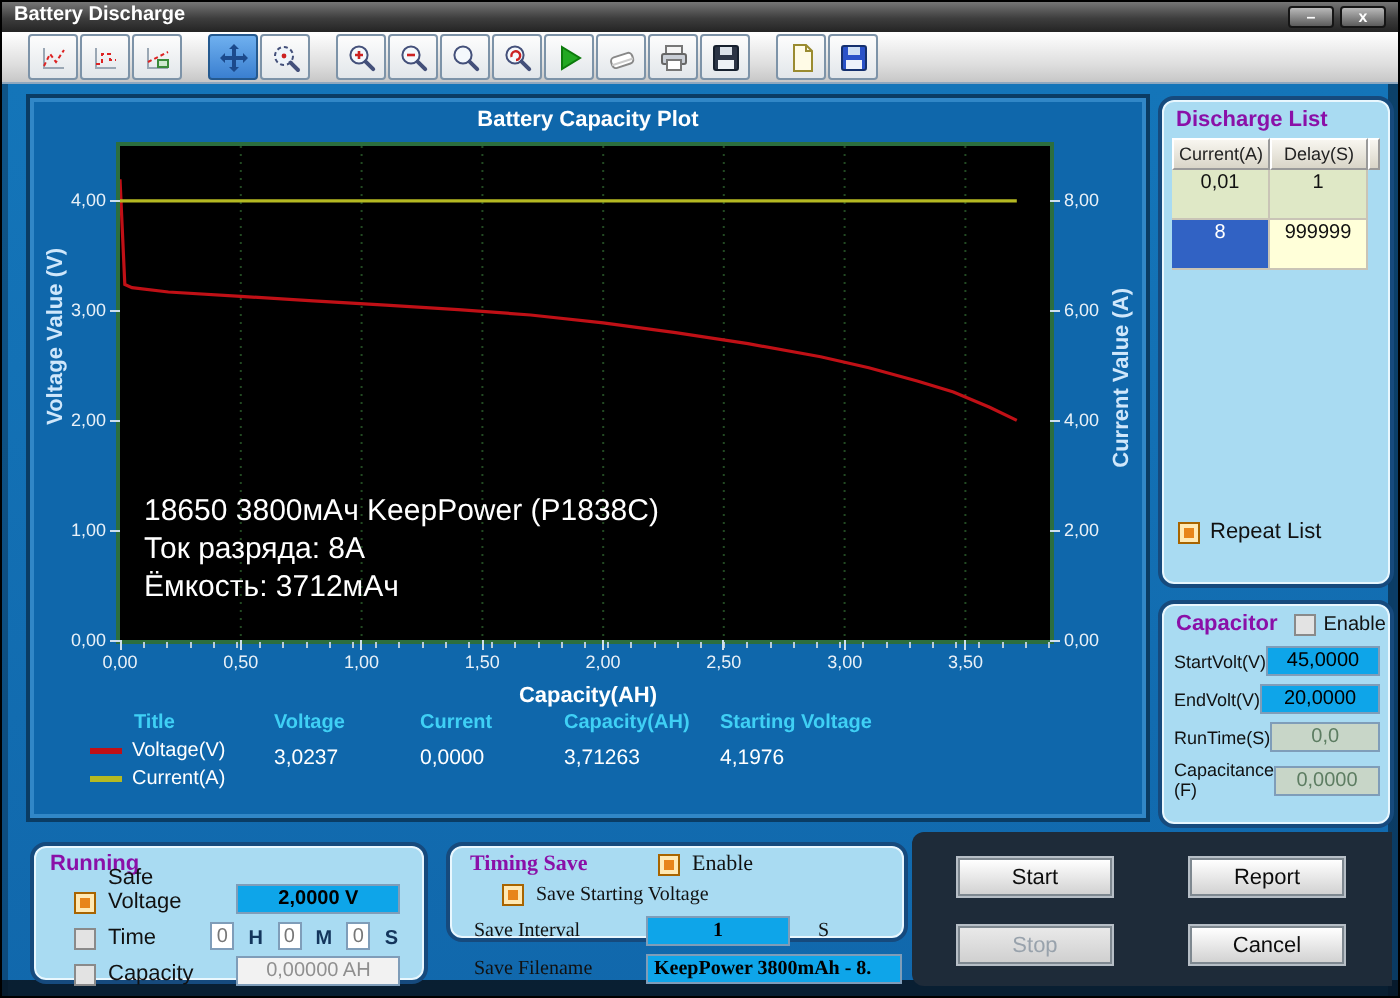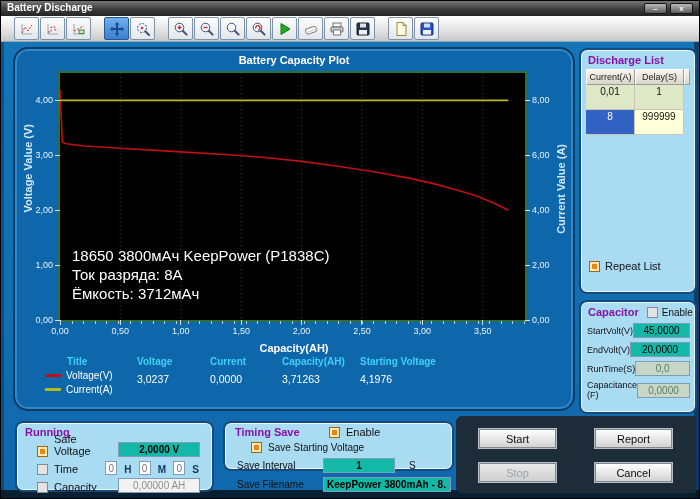--- a/index.html
+++ b/index.html
@@ -22,21 +22,21 @@
   .tbtn.active{background:linear-gradient(#6fb0ef,#3a7fd0);border-color:#24598f;}
   .tgap{width:11px;flex:0 0 auto;}
   
   .client{position:absolute;left:0;top:41px;right:0;bottom:0;
     background:linear-gradient(#1475b9,#1168ac);
     box-shadow:inset -5px 0 0 rgba(6,22,40,.55), inset 3px 0 0 rgba(6,22,40,.35), inset 0 -8px 0 rgba(8,12,20,.8);}
   .dark-region{position:absolute;left:455px;top:415px;width:240px;height:77px;
     background:#1e2b39;border-radius:6px 0 0 6px;}
   
   .chart-panel{position:absolute;left:12px;top:46px;width:562px;height:364px;
-    background:#0f67ab;border:2px solid #0a3c64;border-radius:15px;
+    background:#0f67ab;border:2px solid #0a3c64;border-radius:0;
     box-shadow:inset 0 0 0 2px #3187c7;box-sizing:border-box;}
   .chart-title{position:absolute;left:0;top:5px;width:100%;text-align:center;
     color:#fff;font-weight:bold;font-size:11px;}
   .plot-region{position:absolute;left:43px;top:22px;width:465px;height:247px;
     background:#000;border:2px solid #2c6e3e;box-sizing:content-box;}
   .plot-region svg{position:absolute;left:0;top:0;}
   .yl,.yr,.xt{position:absolute;color:#e9f1f8;font-size:9px;white-space:nowrap;}
   .yl{right:calc(100% + 7px);transform:translateY(-50%);}
   .yr{left:calc(100% + 7px);transform:translateY(-50%);}
   .xt{top:calc(100% + 6px);transform:translateX(-50%);}
@@ -81,36 +81,36 @@
     box-sizing:border-box;position:relative;flex:0 0 auto;}
   .cb.checked{border-color:#a86400;background:#ffe9b4;}
   .cb.checked::after{content:"";position:absolute;left:2px;top:2px;right:2px;bottom:2px;background:#e8851a;}
   
   .cap-panel{left:578px;top:299px;width:118px;height:114px;}
   .cap-head{display:flex;align-items:center;padding:4px 6px 2px 7px;gap:4px;}
   .cap-head .spacer{flex:1;}
   .cap-enable-label{font-size:10px;color:#111;}
   .cap-row{display:flex;align-items:center;padding:1px 5px 1px 6px;margin-top:2px;}
   .cap-row .lbl{flex:1;font-size:9px;color:#111;white-space:pre-line;line-height:10px;}
-  .inp{background:#14b8a6;border:1px solid #7f9db9;height:15px;font-size:10px;text-align:center;
+  .inp{background:#0ea5e9;border:1px solid #7f9db9;height:15px;font-size:10px;text-align:center;
     line-height:14px;color:#000;box-sizing:border-box;overflow:hidden;white-space:nowrap;}
   .inp.dis{background:#c8d6c8;color:#5d7d62;}
   .cap-row .inp{width:62px;}
   
   .setting-panel{left:14px;top:420px;width:199px;height:71px;}
   .setting-panel .ptitle{padding:3px 0 1px 8px;}
   .set-row{display:flex;align-items:flex-end;padding:0 12px 0 20px;height:18px;gap:6px;}
   .set-row .lbl{width:66px;font-size:11px;color:#111;}
   .set-row .inp.w{width:92px;font-weight:bold;}
   .set-row .inp.g{width:92px;background:#f2f2f2;color:#8f8f8f;font-weight:normal;}
   .tfield{width:17px;background:#fff;border:1px solid #7f9db9;height:14px;font-size:10px;
     text-align:center;line-height:13px;color:#777;box-sizing:border-box;}
   .tunit{font-size:10px;font-weight:bold;color:#13355c;margin:0 1px;}
   
-  .timing-panel{left:222px;top:420px;width:231px;height:50px;}
+  .timing-panel{left:222px;top:420px;width:231px;height:50px;font-family:Liberation Serif, serif;}
   .ts-head{display:flex;align-items:center;padding:3px 8px 0 10px;gap:6px;}
   .ts-head .ptitle{width:88px;}
   .ts-label{font-size:11px;color:#111;}
   .ts-row2{display:flex;align-items:center;gap:6px;padding:2px 0 0 26px;height:15px;}
   .ts-row{display:flex;align-items:center;padding:2px 0 0 12px;height:17px;}
   .ts-row .lbl{width:86px;font-size:10px;color:#111;}
   .ts-row .inp.intv{width:72px;font-weight:bold;}
   .ts-row .unit{font-size:10px;color:#111;margin-left:14px;}
   .ts-row .inp.fname{width:128px;font-weight:bold;font-size:10px;text-align:left;padding-left:3px;}
   

